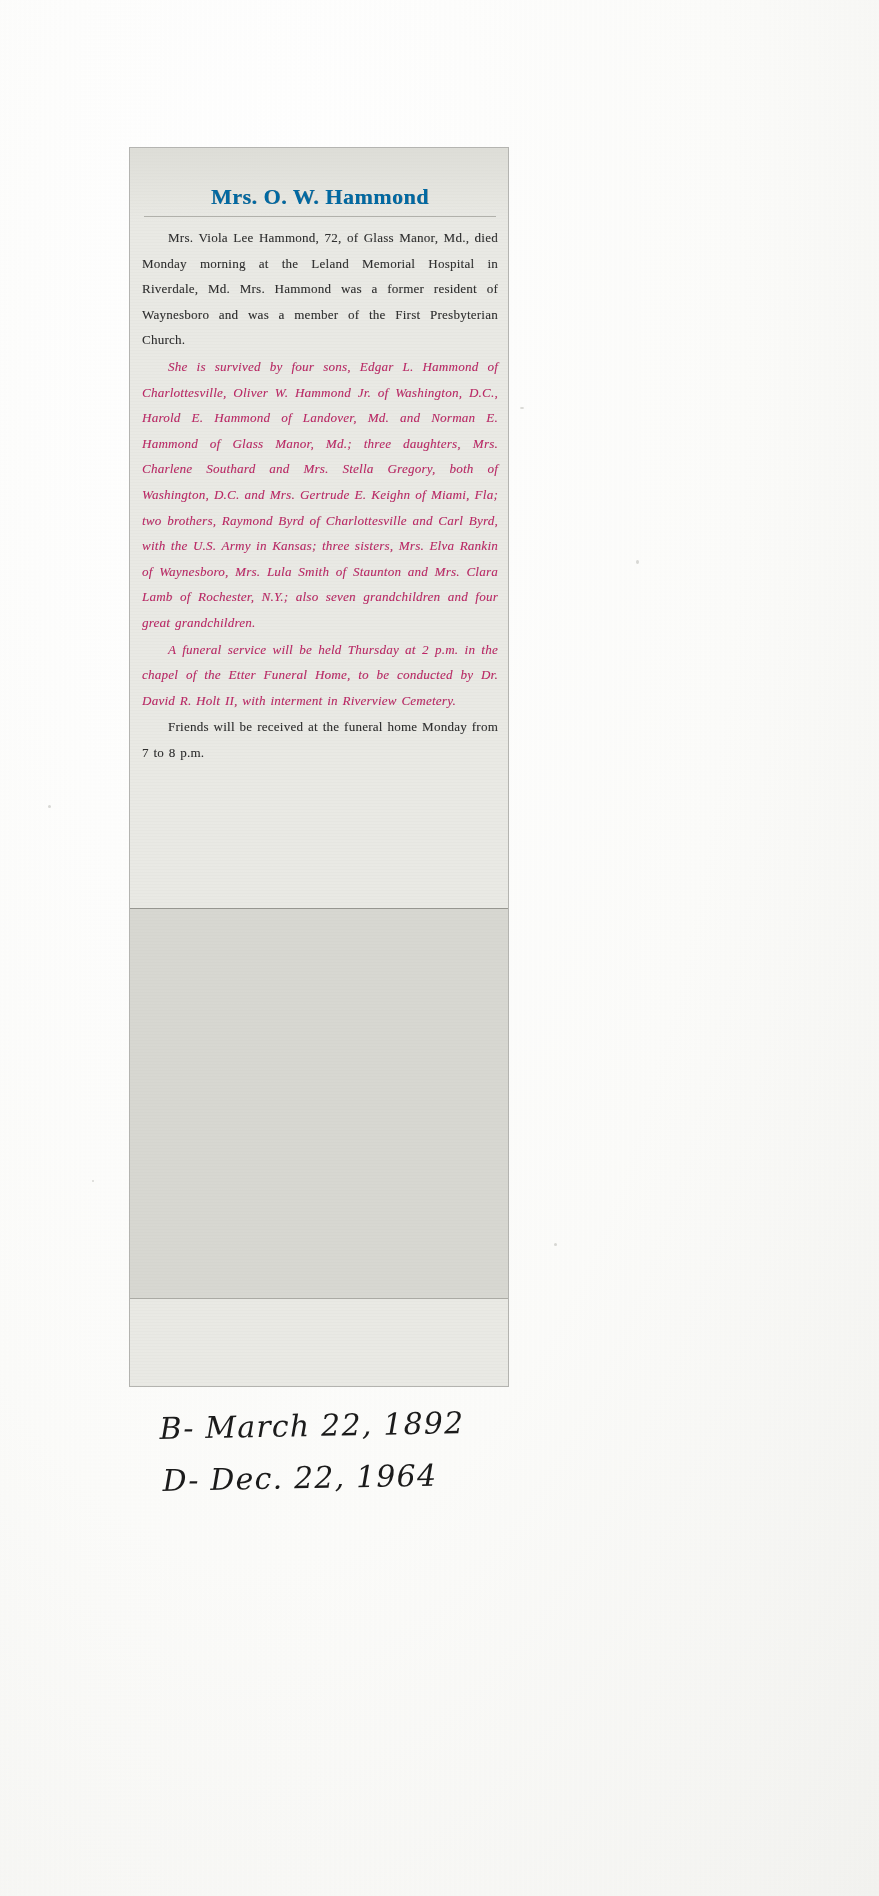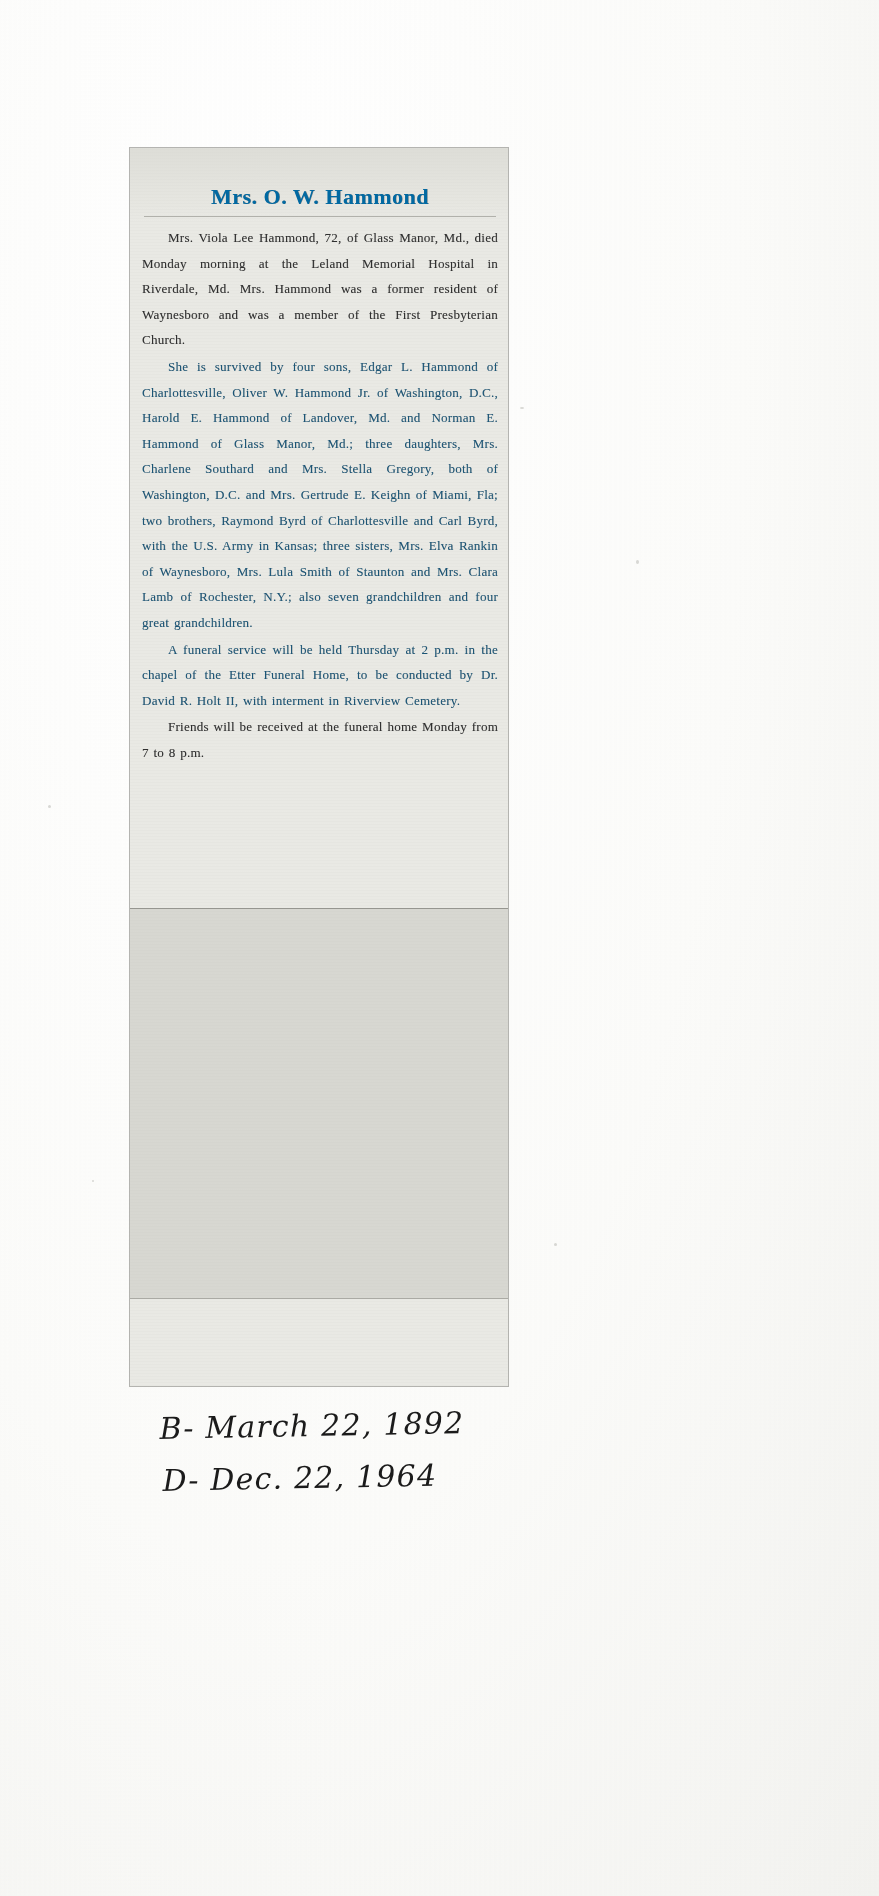--- a/index.html
+++ b/index.html
@@ -113,22 +113,23 @@
     line-height: 25.6px;
     color: #313131;
     text-align: justify;
     text-indent: 26px;
     margin: 0 0 1px 0;
     letter-spacing: 0.25px;
     word-spacing: 1.2px;
     text-shadow: 0.3px 0.2px 0 rgba(80,80,80,0.35);
   }
   .para.faded {
-    color: #0c4a6e;
+    color: #be185d;
     opacity: .92;
+    font-style: italic;
   }
 
   
   .handwriting {
     position: absolute;
     left: 160px;
     top: 1400px;
     font-family: "DejaVu Serif", serif;
     font-style: italic;
     font-size: 30px;

